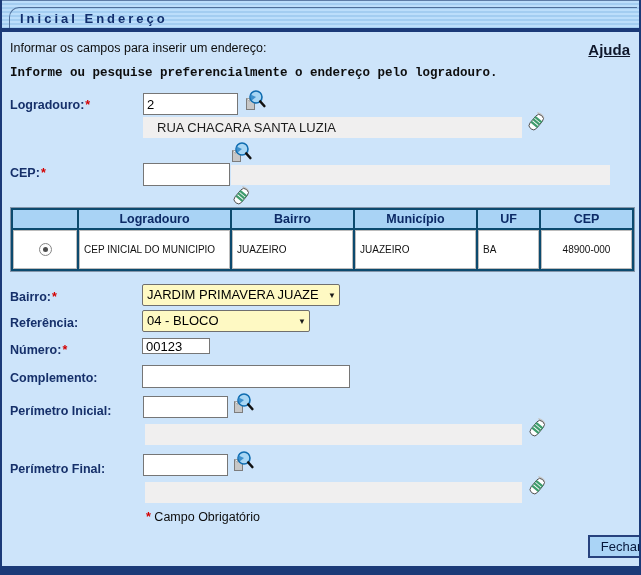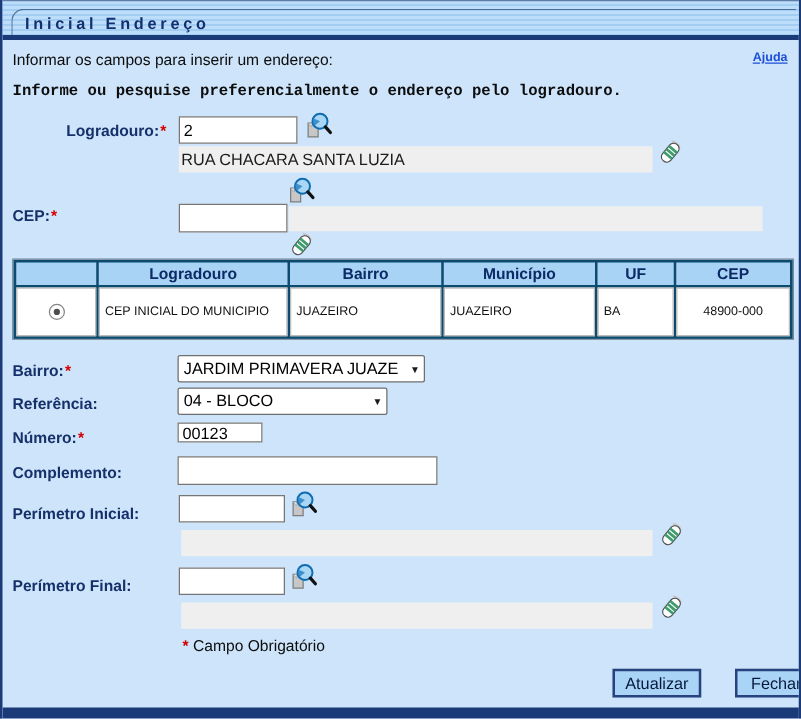--- a/index.html
+++ b/index.html
@@ -36,35 +36,35 @@
   .bottombar {
     position:absolute; left:0; top:566px; width:641px; height:9px;
     background:#1b3a78;
   }
 
   
   .txt { position:absolute; font-size:12.5px; color:#0d0d0d; white-space:nowrap; }
   .bold { font-weight:bold; }
   .label { position:absolute; font-size:12.5px; font-weight:bold; color:#16306a; white-space:nowrap; }
   .req { color:#d40000; font-weight:bold; margin-left:1px; }
-  .link { position:absolute; font-size:10px; font-weight:bold; color:#1d4ed8;
+  .link { position:absolute; font-size:15px; font-weight:bold; color:#0f172a;
           text-decoration:underline; cursor:pointer; white-space:nowrap; }
 
   
   .tbox {
     position:absolute; border:1px solid #767676; background:#fff;
     font-family:"Liberation Sans", sans-serif; font-size:13px; color:#000;
     padding:0 3px; outline:none;
   }
   .rofield {
     position:absolute; background:#f0efef; font-size:13px; color:#1c1c1c;
-    padding:0 2px; overflow:hidden; white-space:nowrap;
+    padding:0 14px; overflow:hidden; white-space:nowrap;
   }
   .selbox {
-    position:absolute; background:#ffffff; border:1px solid #6f6f6f; border-radius:2px;
+    position:absolute; background:#fef9c3; border:1px solid #6f6f6f; border-radius:2px;
     height:22px; line-height:20px; font-size:13px; color:#000;
     padding:0 8px 0 4px; overflow:hidden; white-space:nowrap; cursor:default;
   }
   .selbox .arrow {
     position:absolute; right:3px; top:7px; font-size:8px; color:#1a1a1a; line-height:8px;
   }
 
   .icon { position:absolute; width:24px; height:24px; cursor:pointer; }
 
   
@@ -131,21 +131,21 @@
   <div class="titlebar">
     <div class="title-tab"></div>
     <div class="title-text">Inicial Endereço</div>
   </div>
   <div class="title-underbar"></div>
 
   <div class="txt" style="left:8px; top:41px;">Informar os campos para inserir um endereço:</div>
   <a class="link" style="right:9px; top:41px;">Ajuda</a>
   <div class="txt bold" style="left:8px; top:66px;font-family:Liberation Mono, monospace;">Informe ou pesquise preferencialmente o endereço pelo logradouro.</div>
 
-  <div class="label" style="left:8px; top:98px;margin-left:43px;">
+  <div class="label" style="left:8px; top:98px;">
     <span>Logradouro:</span><span class="req">*</span>
   </div>
   <input class="tbox" style="left: 141px; top: 93px; width: 95px; height: 22px;" value="2">
   <svg class="icon" style="left:240px; top:89px;" viewBox="0 0 24 24">
       <use href="#ic-search"></use>
     </svg>
   <div class="rofield" style="left:141px; top:117px; width:379px; height:21px; line-height:21px;">RUA CHACARA SANTA LUZIA</div>
   <svg class="icon" style="left:522px; top:110px;" viewBox="0 0 24 24">
       <use href="#ic-eraser"></use>
     </svg>
@@ -241,17 +241,16 @@
   <div class="rofield" style="left:143px; top:482px; width:377px; height:21px; line-height:21px;"></div>
   <svg class="icon" style="left:523px; top:474px;" viewBox="0 0 24 24">
       <use href="#ic-eraser"></use>
     </svg>
 
   <div class="txt" style="left:143px; top:510px;">
     <span class="req">*</span>
     <span>Campo Obrigatório</span>
   </div>
 
-  <button class="btn" style="left:488px; top:535px; width:71px;">Atualizar</button>
   <button class="btn" style="left:586px; top:535px; width:66px;">Fechar</button>
 
   <div class="bottombar"></div>
 </div>
 
 </body></html>

